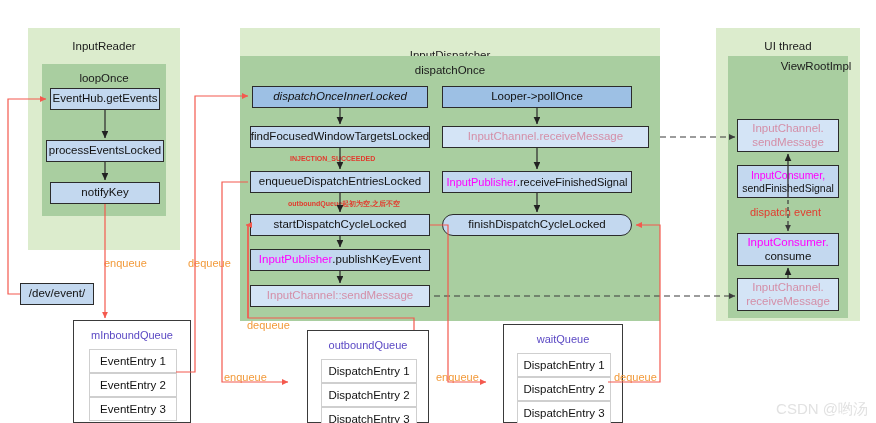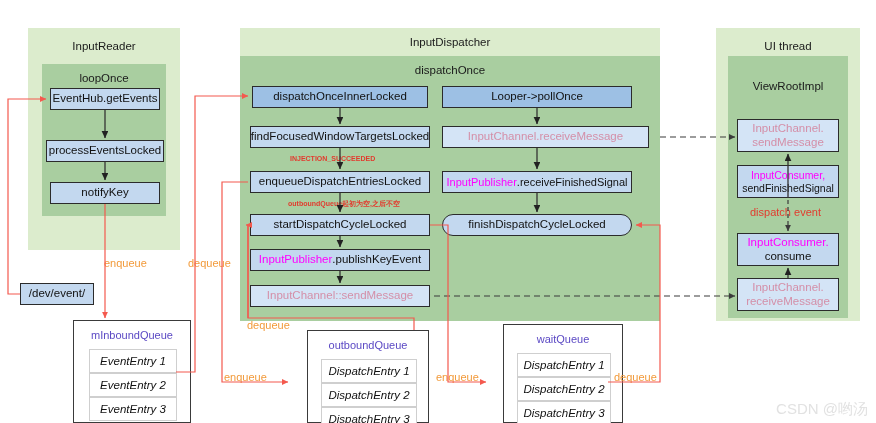--- a/index.html
+++ b/index.html
@@ -16,21 +16,21 @@
         background:#c3d8ef;display:flex;align-items:center;justify-content:center;
         text-align:center;font-size:11.5px;color:#111;line-height:1.15;padding:0 3px;}
   .node.dark{background:#9dc0e4;}
   .node.pale{background:#d4e4f6;}
   .m{color:#ff00ff;}
   .mute{color:#d48fa8;}
 
   .qbox{position:absolute;box-sizing:border-box;border:1px solid #3a3a3a;background:#ffffff;margin-left:15px;}
   .qtitle{position:absolute;width:100%;text-align:center;font-size:11px;color:#5b49c4;}
   .qrow{position:absolute;box-sizing:border-box;border:1px solid #cfcfcf;background:#fff;
-        display:flex;align-items:center;justify-content:center;font-size:11.5px;color:#111;font-style:italic;}
+        display:flex;align-items:center;justify-content:center;font-size:11.5px;color:#111;}
 
   .lbl{position:absolute;font-size:11px;color:#f29a3a;white-space:nowrap;}
   .lbl-red{position:absolute;font-size:11px;color:#e23b2e;white-space:nowrap;}
   .lbl-tiny{position:absolute;font-size:7px;color:#e23b2e;white-space:nowrap;font-weight:bold;}
 
   .wm{position:absolute;right:8px;bottom:4px;font-size:15px;color:#e2e2e2;white-space:nowrap;}
   svg.overlay{position:absolute;left:0;top:0;width:876px;height:423px;pointer-events:none;}
 </style>
 </head>
 <body>
@@ -52,27 +52,27 @@
   </div>
   <div class="node" style="left:50px;top:182px;width:110px;height:22px;">
     <span>notifyKey</span>
   </div>
 
   <div class="node" style="left:20px;top:283px;width:74px;height:22px;">
     <span>/dev/event/</span>
   </div>
 
   <div class="panel panel-outer" style="left:240px;top:28px;width:420px;height:28px;">
-    <div class="panel-title" style="top:8px;">InputDispatcher</div>
+    <div class="panel-title" style="top:21px;">InputDispatcher</div>
   </div>
   <div class="panel panel-inner" style="left:240px;top:56px;width:420px;height:265px;">
     <div class="panel-title" style="top:8px;">dispatchOnce</div>
   </div>
 
-  <div class="node dark" style="left:252px;top:86px;width:176px;height:22px;">
+  <div class="node dark" style="left:252px;top:86px;width:176px;height:22px;font-style:italic;">
     <span>dispatchOnceInnerLocked</span>
   </div>
   <div class="node" style="left:250px;top:126px;width:180px;height:22px;">
     <span>findFocusedWindowTargetsLocked</span>
   </div>
   <div class="lbl-tiny" style="left:290px;top:155px;">INJECTION_SUCCEEDED</div>
   <div class="node" style="left:250px;top:171px;width:180px;height:22px;">
     <span>enqueueDispatchEntriesLocked</span>
   </div>
   <div class="lbl-tiny" style="left:288px;top:199px;">outboundQueue起初为空,之后不空</div>
@@ -98,21 +98,21 @@
       <span>.receiveFinishedSignal</span>
   </div>
   <div class="node" style="left:442px;top:214px;width:190px;height:22px;border-radius:11px;">
     <span>finishDispatchCycleLocked</span>
   </div>
 
   <div class="panel panel-outer" style="left:716px;top:28px;width:144px;height:293px;">
     <div class="panel-title" style="top:12px;">UI thread</div>
   </div>
   <div class="panel panel-inner" style="left:728px;top:56px;width:120px;height:262px;">
-    <div class="panel-title" style="top:24px;">ViewRootImpl</div>
+    <div class="panel-title" style="top:4px;padding-left:28px;">ViewRootImpl</div>
   </div>
 
   <div class="node pale" style="left:737px;top:119px;width:102px;height:33px;flex-direction:column;">
     <span class="mute">InputChannel.</span>
     <span class="mute">sendMessage</span>
   </div>
   <div class="node" style="left:737px;top:165px;width:102px;height:33px;flex-direction:column;font-size:10.5px;">
     <span class="m">InputConsumer,</span>
     <span>sendFinishedSignal</span>
   </div>

